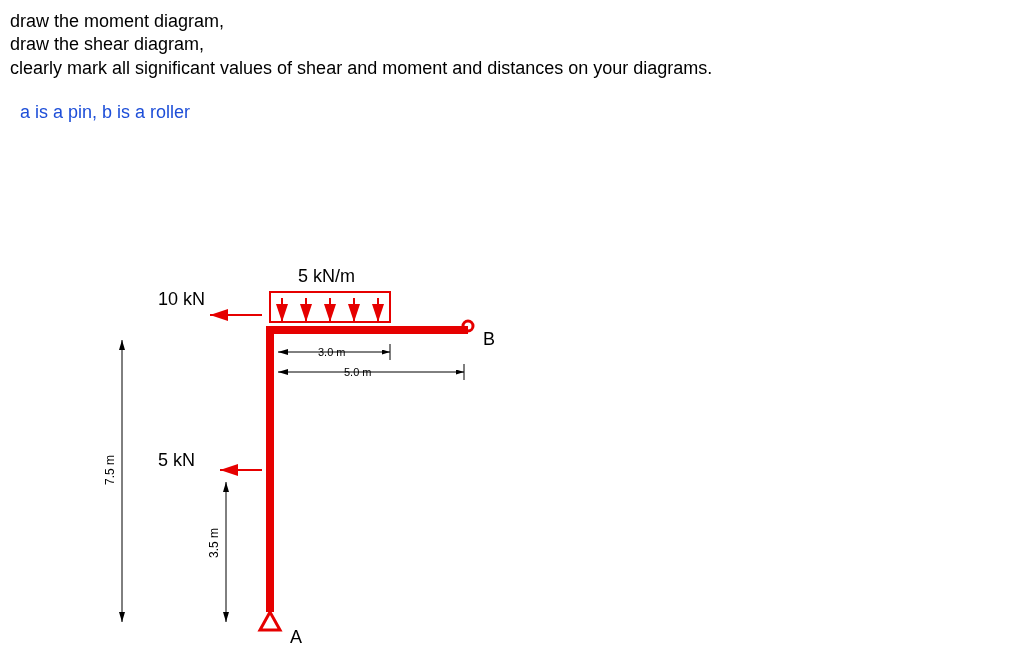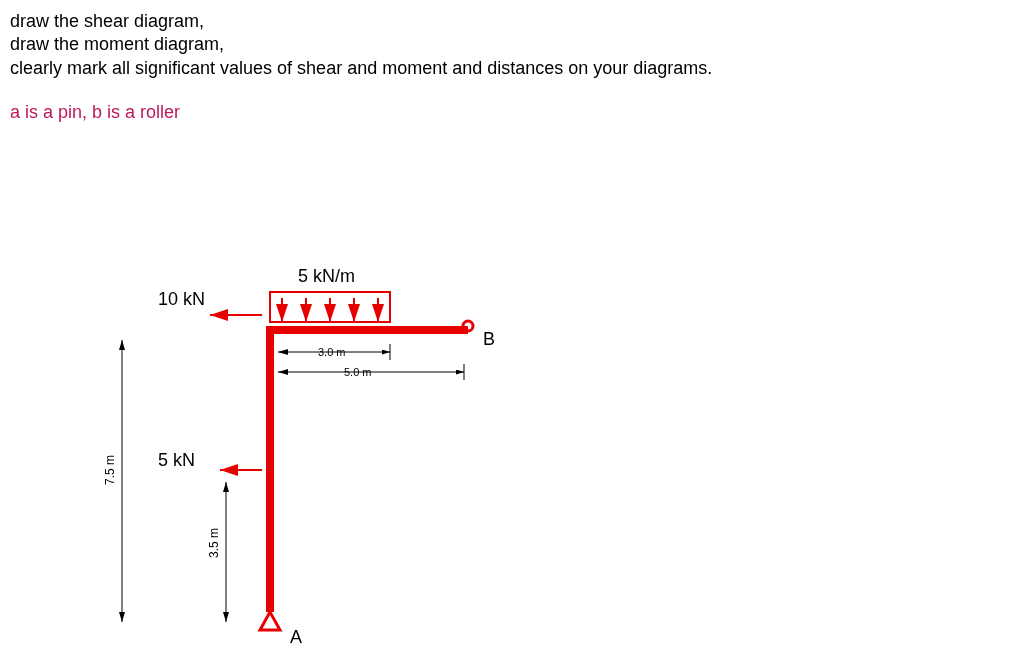--- a/index.html
+++ b/index.html
@@ -8,41 +8,41 @@
     font-family: Arial, Helvetica, sans-serif;
     font-size: 18px;
     color: #000;
     width: 1024px;
     height: 651px;
     box-sizing: border-box;
     position: relative;
     background: #fff;
   }
   .problem-text { line-height: 1.3; }
-  .note { color: #be185d; margin-top: 22px; margin-left: 0; }
+  .note { color: #1d4ed8; margin-top: 22px; margin-left: 10px; }
   .diagram {
     position: absolute;
     left: 110px;
     top: 250px;
     width: 500px;
     height: 390px;
   }
   svg { overflow: visible; }
   .frame { stroke: #e60000; stroke-width: 8; fill: none; }
   .thin { stroke: #e60000; stroke-width: 2; fill: none; }
   .dim { stroke: #000; stroke-width: 1; fill: none; }
   .txt { font-family: Arial; font-size: 18px; fill: #000; }
   .small { font-size: 11px; }
 </style>
 </head>
 <body>
 
 <div class="problem-text">
+  <div>draw the moment diagram,</div>
   <div>draw the shear diagram,</div>
-  <div>draw the moment diagram,</div>
   <div>clearly mark all significant values of shear and moment and distances on your diagrams.</div>
 </div>
 
 <div class="note">a is a pin, b is a roller</div>
 
 <div class="diagram">
 <svg width="500" height="400">
   <defs>
     <marker id="arrR" markerWidth="10" markerHeight="10" refX="9" refY="3" orient="auto">
       <path d="M0,0 L9,3 L0,6 Z" fill="#e60000"></path>

